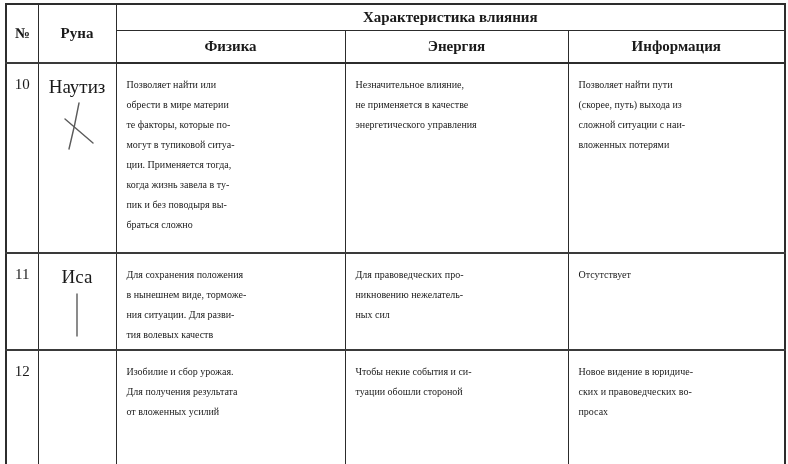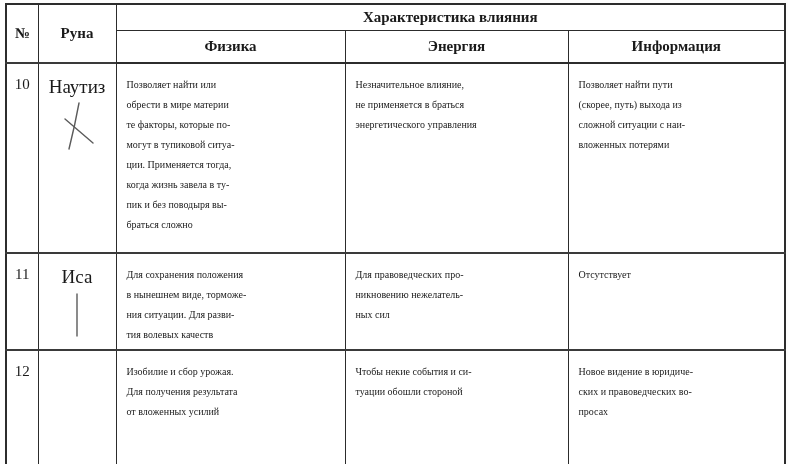--- a/index.html
+++ b/index.html
@@ -119,21 +119,21 @@
         </td>
         <td class="cell-text">Позволяет найти или
 обрести в мире материи
 те факторы, которые по-
 могут в тупиковой ситуа-
 ции. Применяется тогда,
 когда жизнь завела в ту-
 пик и без поводыря вы-
 браться сложно</td>
         <td class="cell-text">Незначительное влияние,
-не применяется в браться
+не применяется в качестве
 энергетического управления</td>
         <td class="cell-text">Позволяет найти пути
 (скорее, путь) выхода из
 сложной ситуации с наи-
 вложенных потерями</td>
       </tr>
       <tr class="row-11">
         <td class="cell-num">11</td>
         <td class="cell-rune">
           <span class="rune-name">Иса</span>

